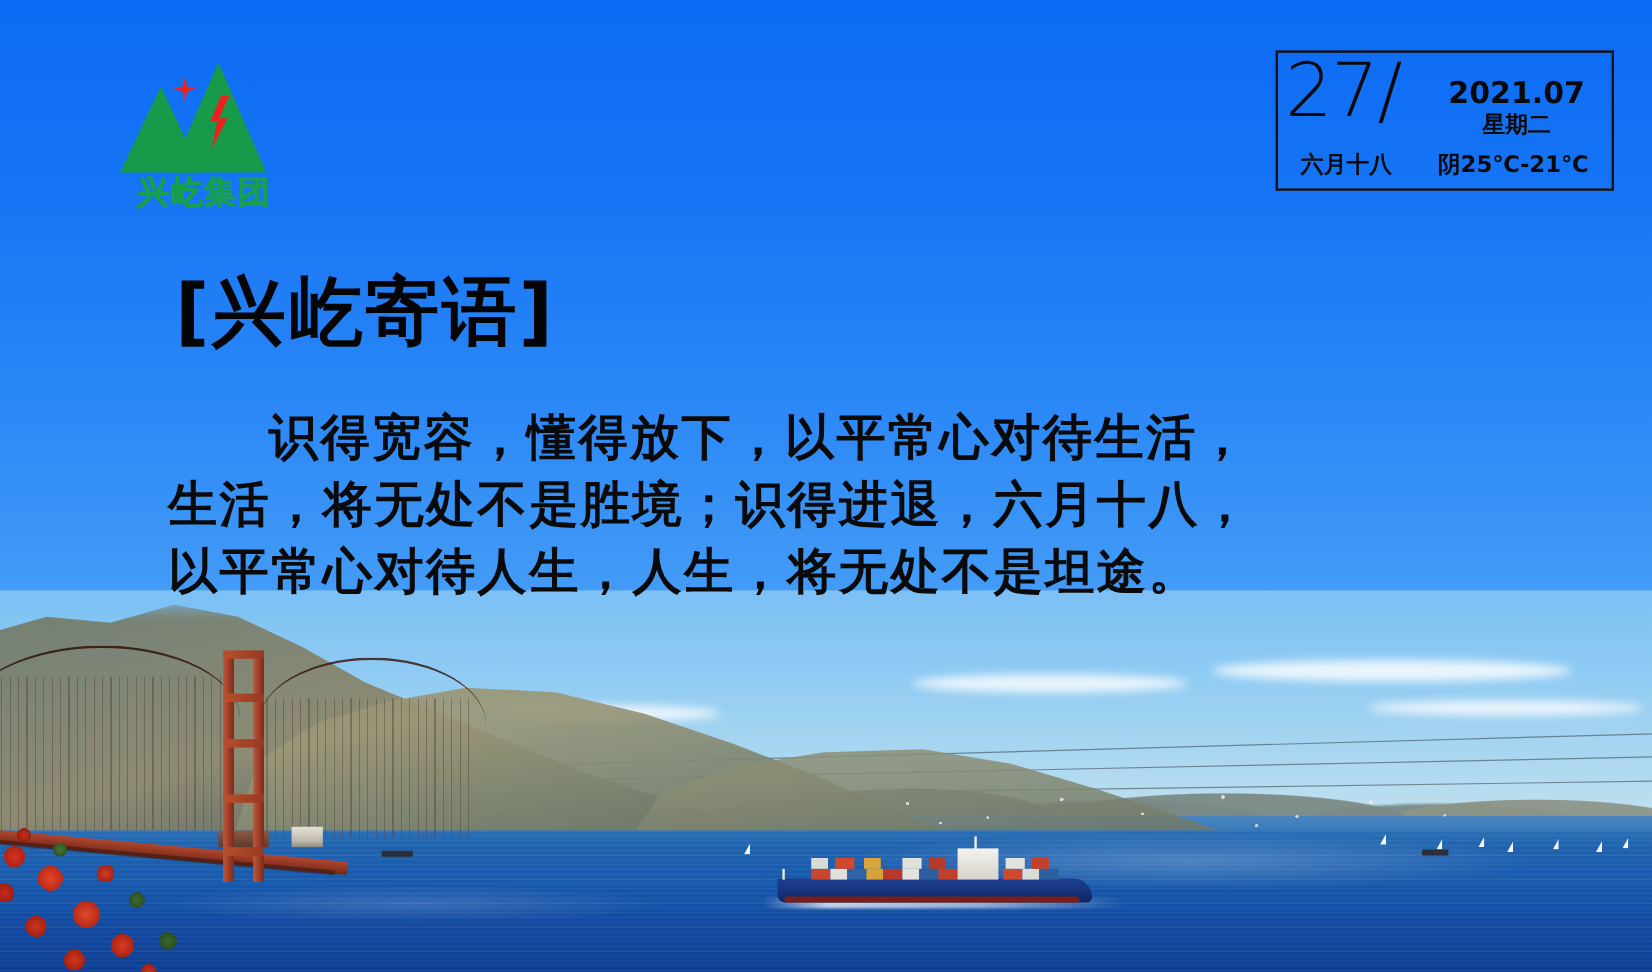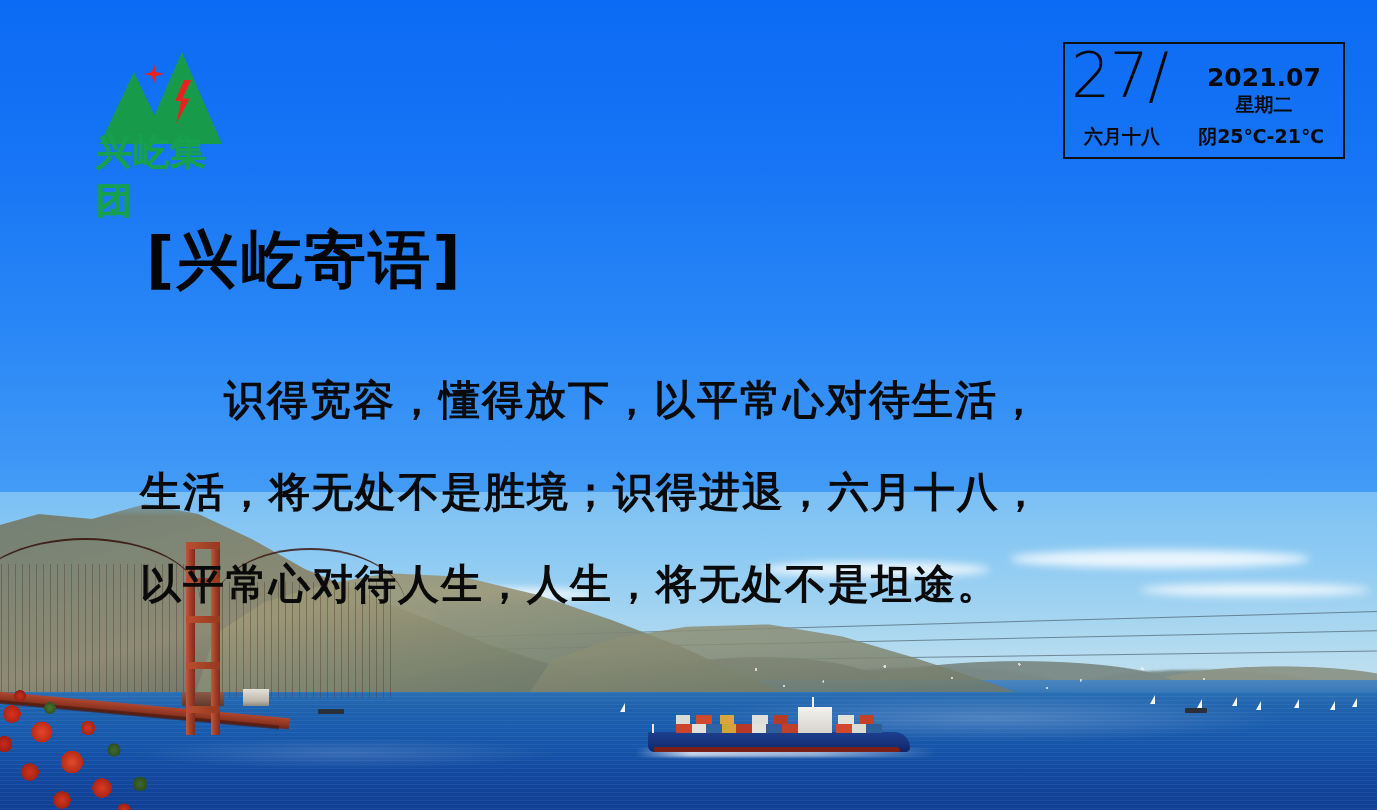--- a/index.html
+++ b/index.html
@@ -298,25 +298,25 @@
     clip-path: polygon(58% 0%, 22% 48%, 46% 48%, 26% 100%, 82% 42%, 52% 42%, 88% 0%);
   }
   .star4 {
     position: absolute;
     left: 48px; top: 20px; width: 20px; height: 20px;
     background: #e8231f;
     clip-path: polygon(50% 0%, 60% 40%, 100% 50%, 60% 60%, 50% 100%, 40% 60%, 0% 50%, 40% 40%);
   }
   #logo-text {
     position: absolute;
-    left: 0; top: 84px;
+    left: 0; top: 98px;
     width: 130px;
-    text-align: left;
+    text-align: right;
     color: #17a04d;
-    font-size: 36px;
+    font-size: 27px;
     font-weight: bold;
     letter-spacing: 1px;
     font-family: "DejaVu Sans", "Liberation Sans", sans-serif;
     -webkit-text-stroke: 0.5px #17a04d;
   }
 
   
   #date-box {
     position: absolute;
     left: 1063px; top: 42px;
@@ -387,21 +387,21 @@
     left: 140px; top: 336px;
     width: 1075px;
     z-index: 70;
     color: #0a0a0a;
     font-family: "DejaVu Serif", "Liberation Serif", serif;
     font-size: 41px;
     line-height: 56px;
     font-weight: 600;
     letter-spacing: 2px;
   }
-  #body-text .line { white-space: pre; margin-top: 36px; }
+  #body-text .line { white-space: pre; }
   #body-text .line.indent { text-indent: 84px; }
 </style>
 </head>
 <body>
 
 <div id="poster">
 
   <div id="photo">
     <div class="photo-sky"></div>
 

